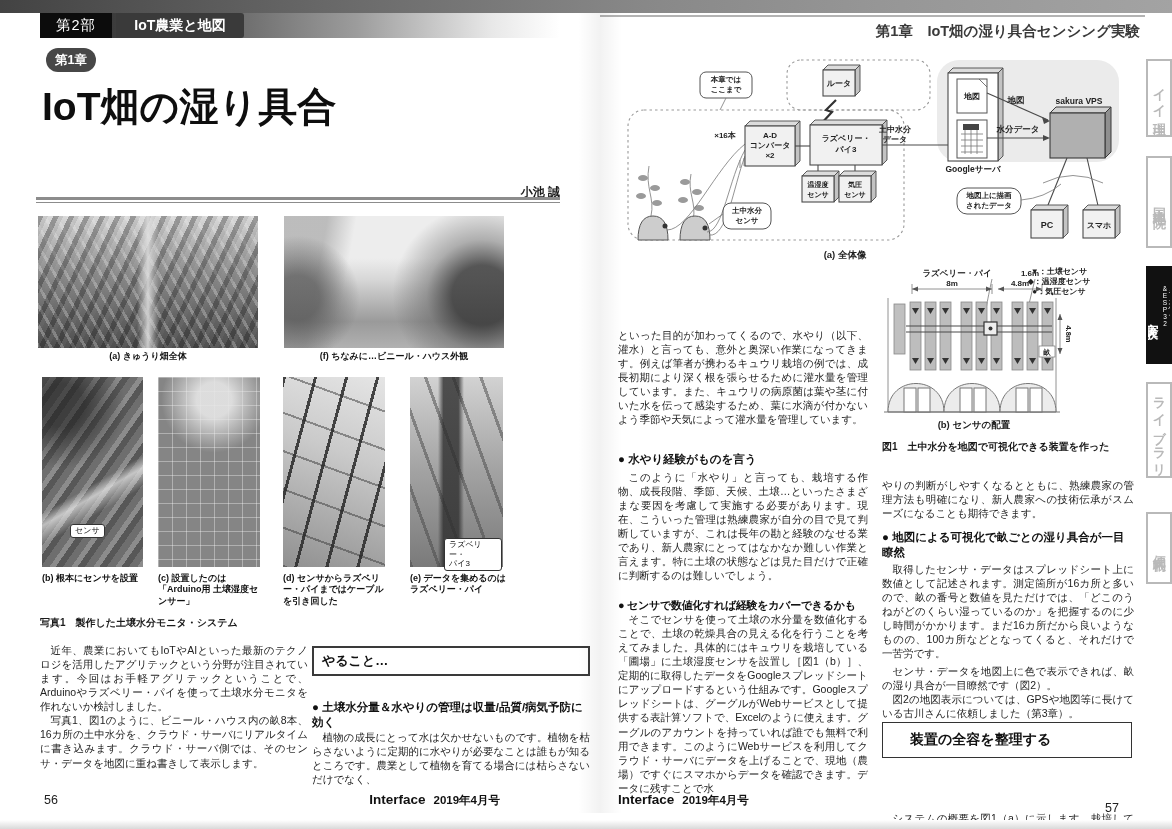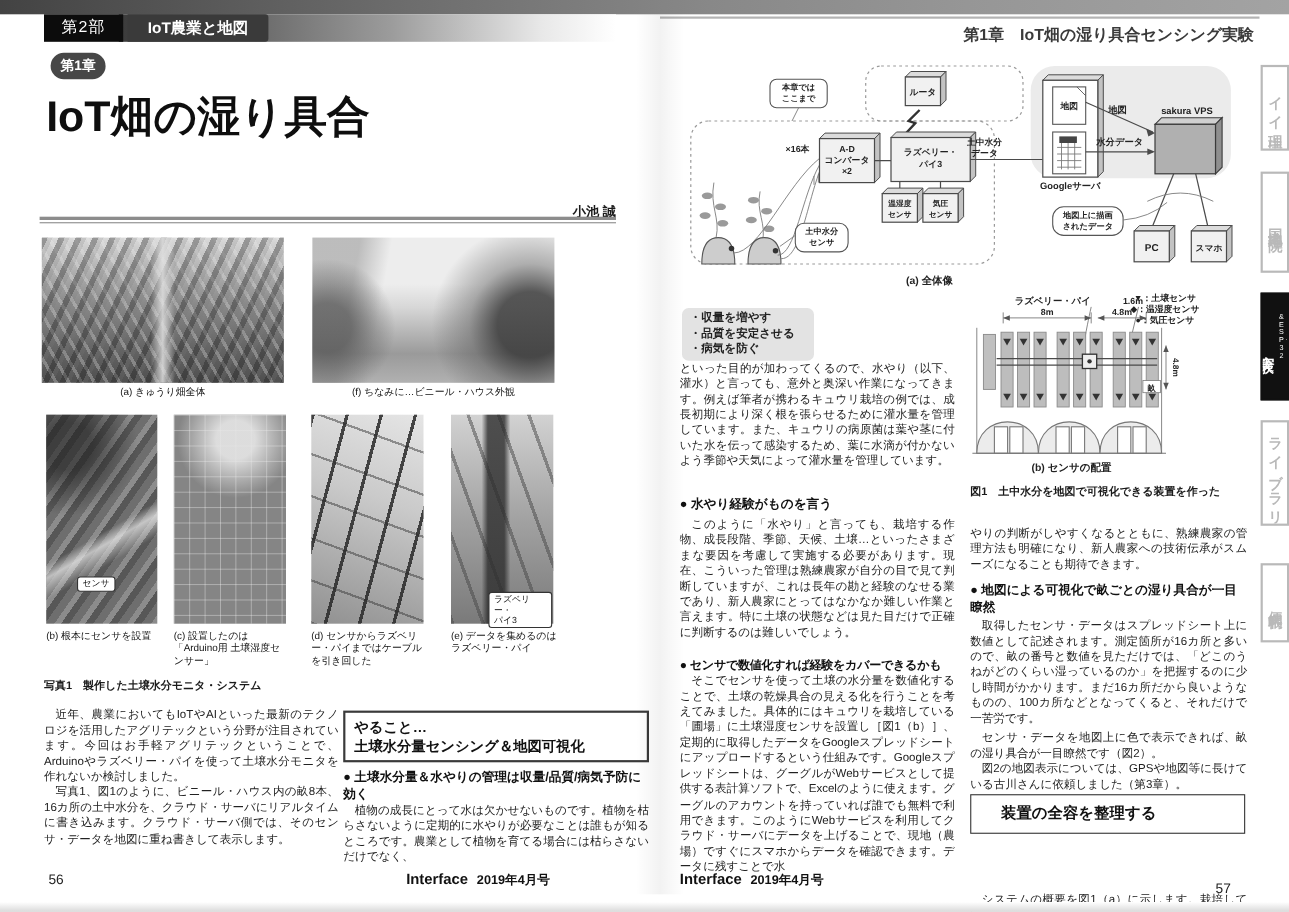--- a/index.html
+++ b/index.html
@@ -2,21 +2,21 @@
 <html><head>
 <meta charset="utf-8">
 <style>
   * { margin:0; padding:0; box-sizing:border-box; }
   html,body { background:#ffffff; }
   .spread { position:relative; width:1172px; height:829px; background:#fff; overflow:hidden;
             font-family:"Liberation Sans","DejaVu Sans",sans-serif; color:#1a1a1a; }
   .abs { position:absolute; }
   .body-text { font-size:10.5px; line-height:1.34; text-align:justify; color:#222; }
   .body-text p.ind { text-indent:1em; }
-  .cap { font-size:9px; font-weight:400; color:#111; line-height:1.25; }
+  .cap { font-size:9px; font-weight:700; color:#111; line-height:1.25; }
   .h-sec { font-weight:bold; font-size:11.5px; color:#111; line-height:1.3; }
   .photo { position:absolute; }
   .chip { position:absolute; background:#fff; border:1px solid #333; border-radius:3px;
           font-size:8px; line-height:1.2; padding:1px 4px; color:#111; }
 
   
   .ph-a { background:
       linear-gradient(90deg, transparent 45%, rgba(225,225,225,.85) 50%, transparent 55%),
       repeating-linear-gradient(115deg, rgba(30,30,30,.35) 0 5px, rgba(120,120,120,.2) 5px 9px, transparent 9px 14px),
       repeating-linear-gradient(60deg, rgba(235,235,235,.3) 0 3px, transparent 3px 10px),
@@ -138,21 +138,20 @@
   <div class="abs cap" style="left:283px;top:573px;width:108px;">(d) センサからラズベリー・パイまではケーブルを引き回した</div>
   <div class="abs cap" style="left:410px;top:573px;width:100px;">(e) データを集めるのはラズベリー・パイ</div>
   <div class="abs" style="left:40px;top:616px;width:420px;font-weight:bold;font-size:10px;">写真1　製作した土壌水分モニタ・システム</div>
 
   <div class="abs body-text" style="left:40px;top:643px;width:268px;">
     <p class="ind">近年、農業においてもIoTやAIといった最新のテクノロジを活用したアグリテックという分野が注目されています。今回はお手軽アグリテックということで、Arduinoやラズベリー・パイを使って土壌水分モニタを作れないか検討しました。</p>
     <p class="ind">写真1、図1のように、ビニール・ハウス内の畝8本、16カ所の土中水分を、クラウド・サーバにリアルタイムに書き込みます。クラウド・サーバ側では、そのセンサ・データを地図に重ね書きして表示します。</p>
   </div>
   <div class="abs todo-box" style="left:312px;top:646px;width:278px;">
     <div>やること…</div>
-    <div>土壌水分量センシング＆地図可視化</div>
   </div>
   <div class="abs h-sec" style="left:312px;top:700px;width:278px;">● 土壌水分量＆水やりの管理は収量/品質/病気予防に効く</div>
   <div class="abs body-text" style="left:312px;top:730px;width:278px;">
     <p class="ind">植物の成長にとって水は欠かせないものです。植物を枯らさないように定期的に水やりが必要なことは誰もが知るところです。農業として植物を育てる場合には枯らさないだけでなく、</p>
   </div>
 
   <div class="abs pgnum" style="left:44px;top:793px;">56</div>
   <div class="abs footer-brand" style="left:330px;top:792px;width:170px;text-align:right;">
     <span class="b1">Inter</span><span class="b2">face</span><span class="iss">2019年4月号</span>
   </div>
@@ -305,25 +304,20 @@
     <g>
       <polygon class="bt" points="478,162 483,157 515,157 510,162"></polygon>
       <polygon class="bs" points="510,162 515,157 515,185 510,190"></polygon>
       <rect class="bx" x="478" y="162" width="32" height="28"></rect>
       <text x="494" y="180" font-size="8">スマホ</text>
     </g>
 
     <text x="240" y="210" font-size="9.5" font-weight="bold" fill="#111">(a) 全体像</text>
   </svg>
 
-  <div class="abs bullets" style="left:620px;top:280px;width:120px;">
-    <div>・収量を増やす</div>
-    <div>・品質を安定させる</div>
-    <div>・病気を防ぐ</div>
-  </div>
   <div class="abs body-text" style="left:618px;top:328px;width:250px;">といった目的が加わってくるので、水やり（以下、灌水）と言っても、意外と奥深い作業になってきます。例えば筆者が携わるキュウリ栽培の例では、成長初期により深く根を張らせるために灌水量を管理しています。また、キュウリの病原菌は葉や茎に付いた水を伝って感染するため、葉に水滴が付かないよう季節や天気によって灌水量を管理しています。</div>
   <div class="abs h-sec" style="left:618px;top:452px;width:250px;">● 水やり経験がものを言う</div>
   <div class="abs body-text" style="left:618px;top:466px;width:250px;margin-top:2px;top:468px;">
     <p class="ind">このように「水やり」と言っても、栽培する作物、成長段階、季節、天候、土壌…といったさまざまな要因を考慮して実施する必要があります。現在、こういった管理は熟練農家が自分の目で見て判断していますが、これは長年の勘と経験のなせる業であり、新人農家にとってはなかなか難しい作業と言えます。特に土壌の状態などは見た目だけで正確に判断するのは難しいでしょう。</p>
   </div>
   <div class="abs h-sec" style="left:618px;top:598px;width:260px;white-space:nowrap;font-size:11px;letter-spacing:-0.3px;">● センサで数値化すれば経験をカバーできるかも</div>
   <div class="abs body-text" style="left:618px;top:612px;width:250px;">
     <p class="ind">そこでセンサを使って土壌の水分量を数値化することで、土壌の乾燥具合の見える化を行うことを考えてみました。具体的にはキュウリを栽培している「圃場」に土壌湿度センサを設置し［図1（b）］、定期的に取得したデータをGoogleスプレッドシートにアップロードするという仕組みです。Googleスプレッドシートは、グーグルがWebサービスとして提供する表計算ソフトで、Excelのように使えます。グーグルのアカウントを持っていれば誰でも無料で利用できます。このようにWebサービスを利用してクラウド・サーバにデータを上げることで、現地（農場）ですぐにスマホからデータを確認できます。データに残すことで水</p>
   </div>
 

